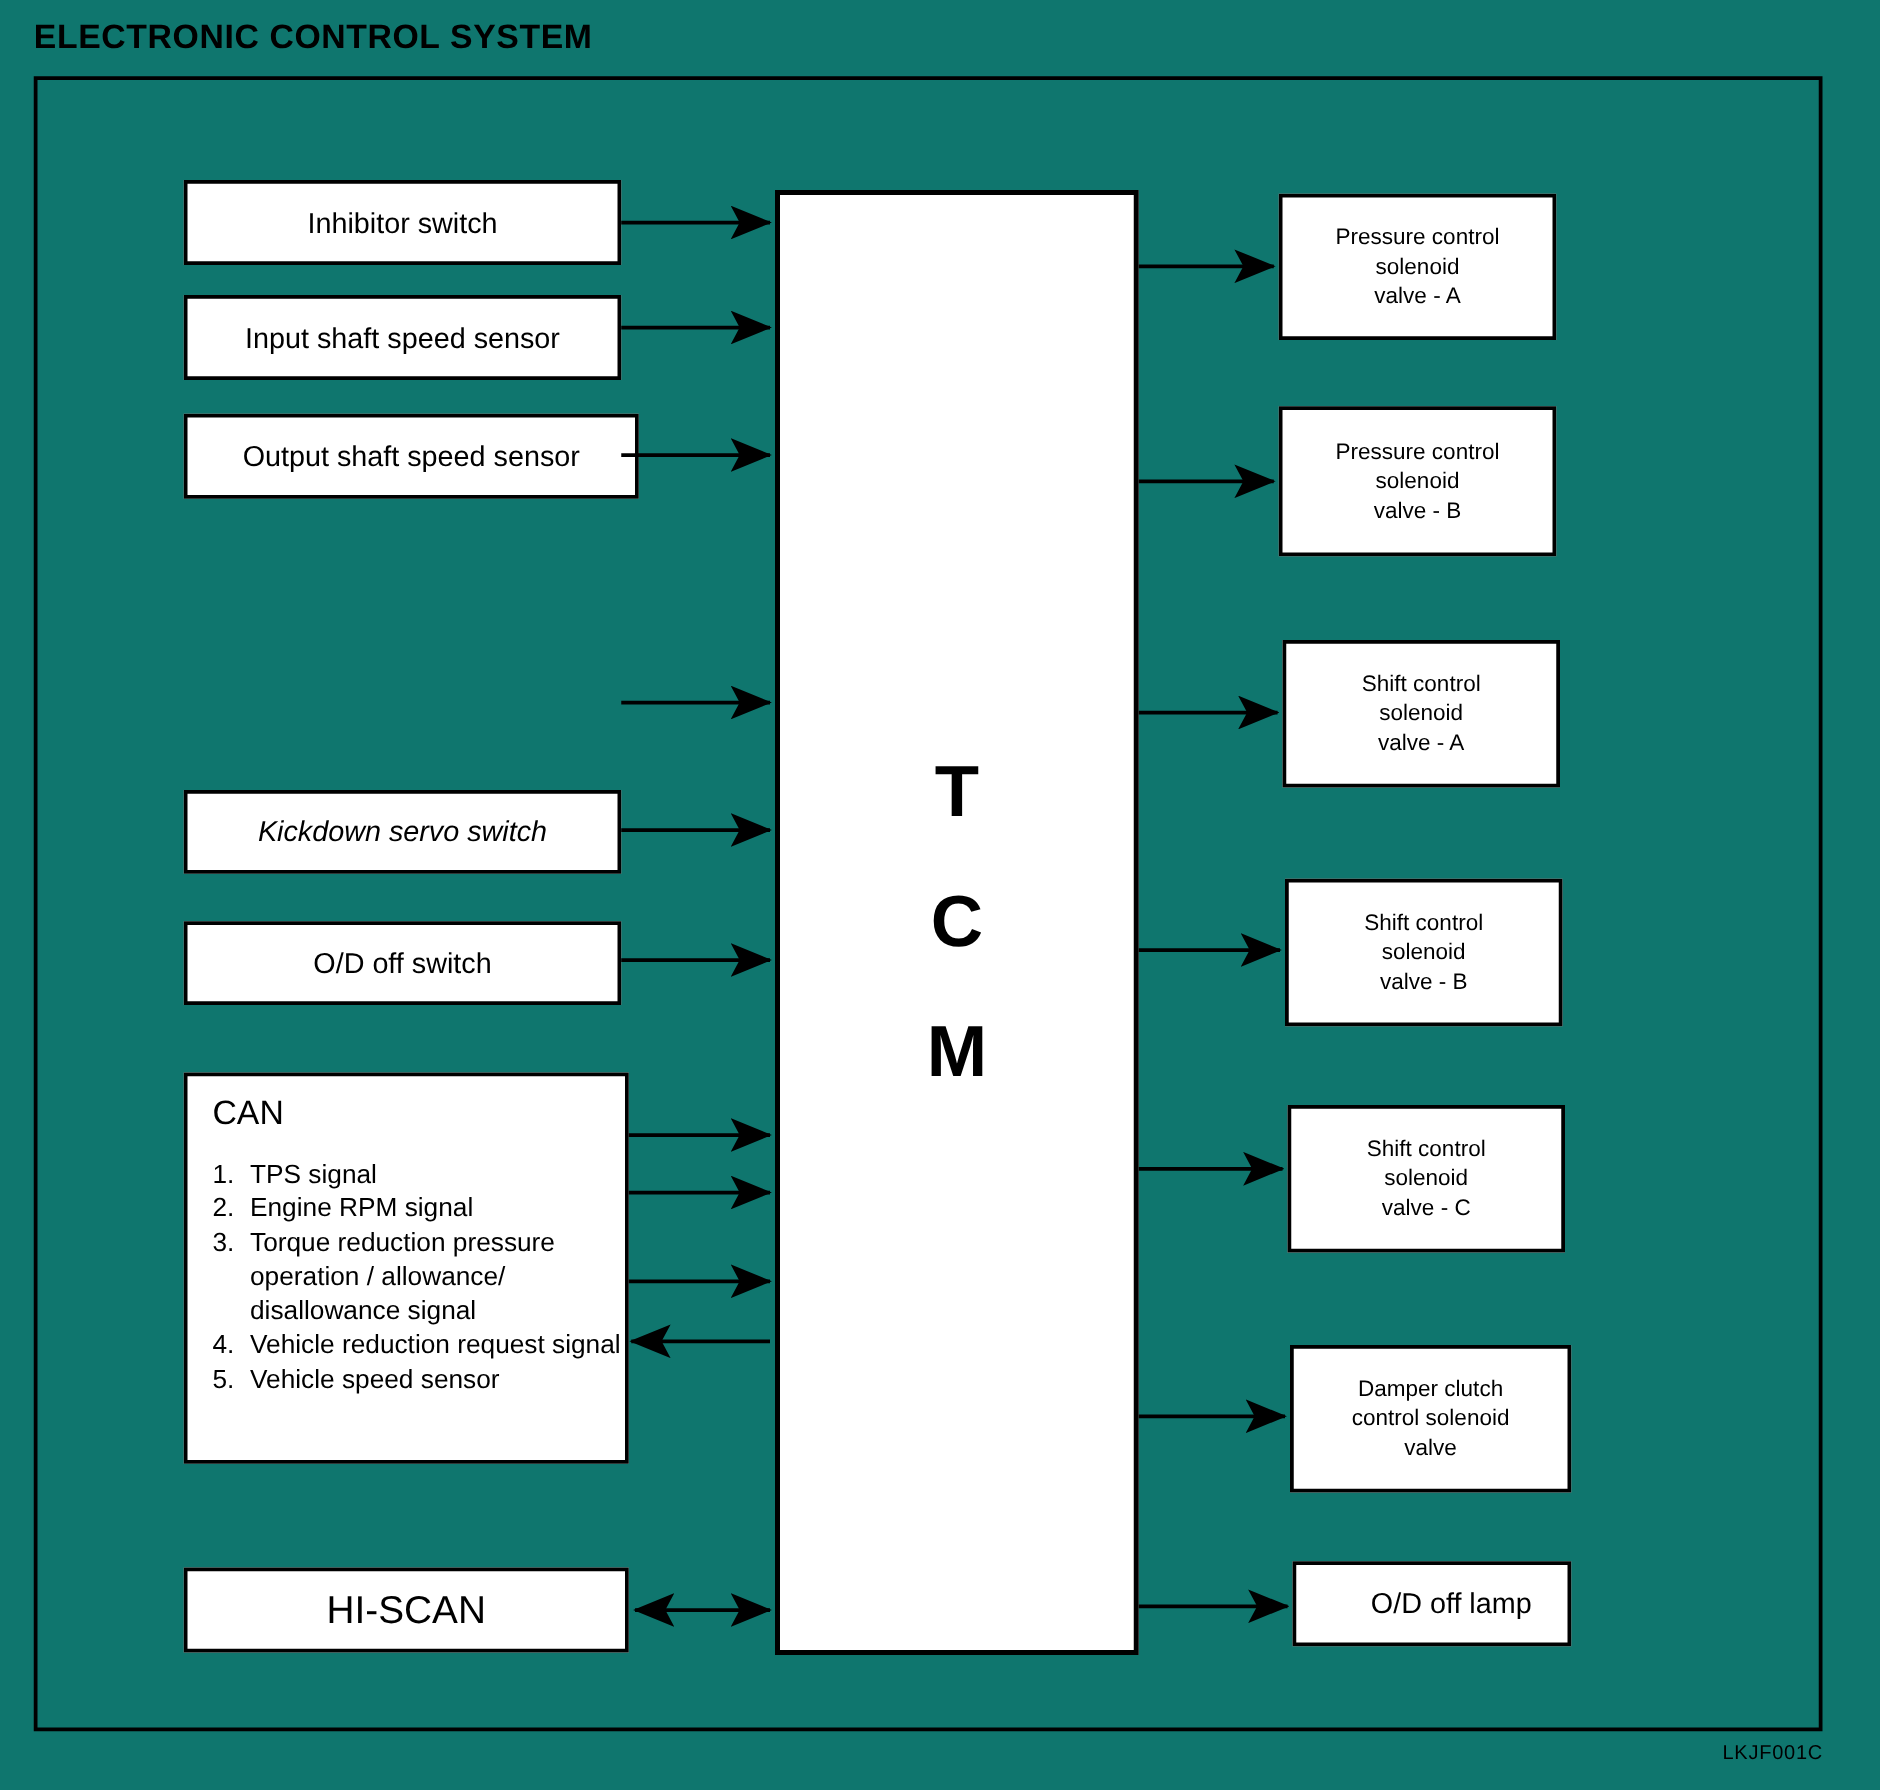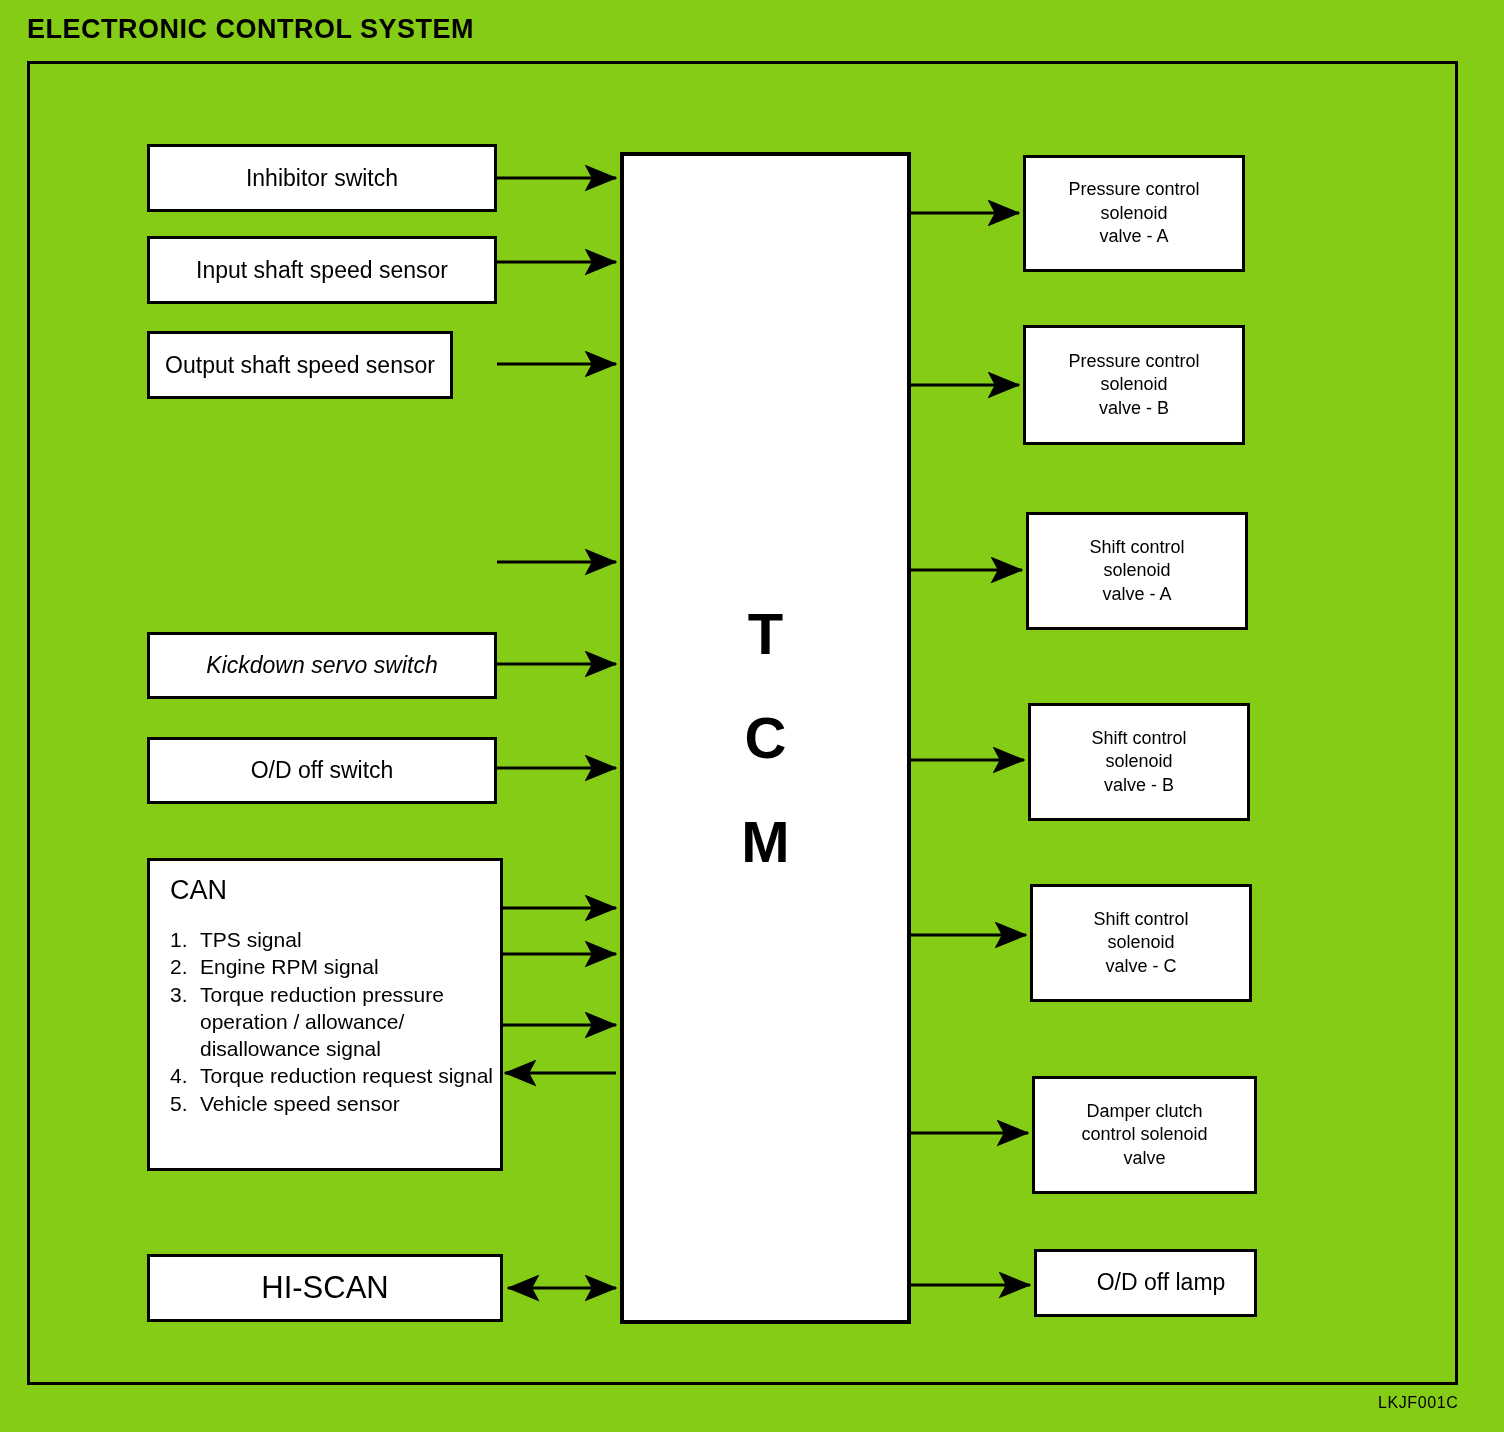--- a/index.html
+++ b/index.html
@@ -4,21 +4,21 @@
 <style>
   html, body {
     margin: 0;
     padding: 0;
     background: #ffffff;
   }
   #page {
     position: relative;
     width: 1504px;
     height: 1432px;
-    background: #84cc16;
+    background: #0f766e;
     font-family: "Liberation Sans", sans-serif;
     color: #000000;
     overflow: hidden;
   }
   
   #title {
     position: absolute;
     left: 27px;
     top: 14px;
     font-size: 27px;
@@ -160,21 +160,21 @@
   <div id="frame"></div>
 
   <div class="box in-box" style="left:147px; top:144px; width:350px; height:68px;">
     <span class="lbl">Inhibitor switch</span>
   </div>
 
   <div class="box in-box" style="left:147px; top:236px; width:350px; height:68px;">
     <span class="lbl">Input shaft speed sensor</span>
   </div>
 
-  <div class="box in-box" style="left:147px; top:331px; width:306px; height:68px;">
+  <div class="box in-box" style="left:147px; top:331px; width:364px; height:68px;">
     <span class="lbl">Output shaft speed sensor</span>
   </div>
 
 
   <div class="box in-box" style="left:147px; top:632px; width:350px; height:67px;font-style:italic;">
     <span class="lbl">Kickdown servo switch</span>
   </div>
 
   <div class="box in-box" style="left:147px; top:737px; width:350px; height:67px;">
     <span class="lbl">O/D off switch</span>
@@ -190,21 +190,21 @@
       <li>
         <span class="num">2.</span>
         <span>Engine RPM signal</span>
       </li>
       <li>
         <span class="num">3.</span>
         <span>Torque reduction pressure operation / allowance/ disallowance signal</span>
       </li>
       <li>
         <span class="num">4.</span>
-        <span>Torque reduction request signal</span>
+        <span>Vehicle reduction request signal</span>
       </li>
       <li>
         <span class="num">5.</span>
         <span>Vehicle speed sensor</span>
       </li>
     </ol>
   </div>
 
   <div id="hiscan">
     <span>HI-SCAN</span>

